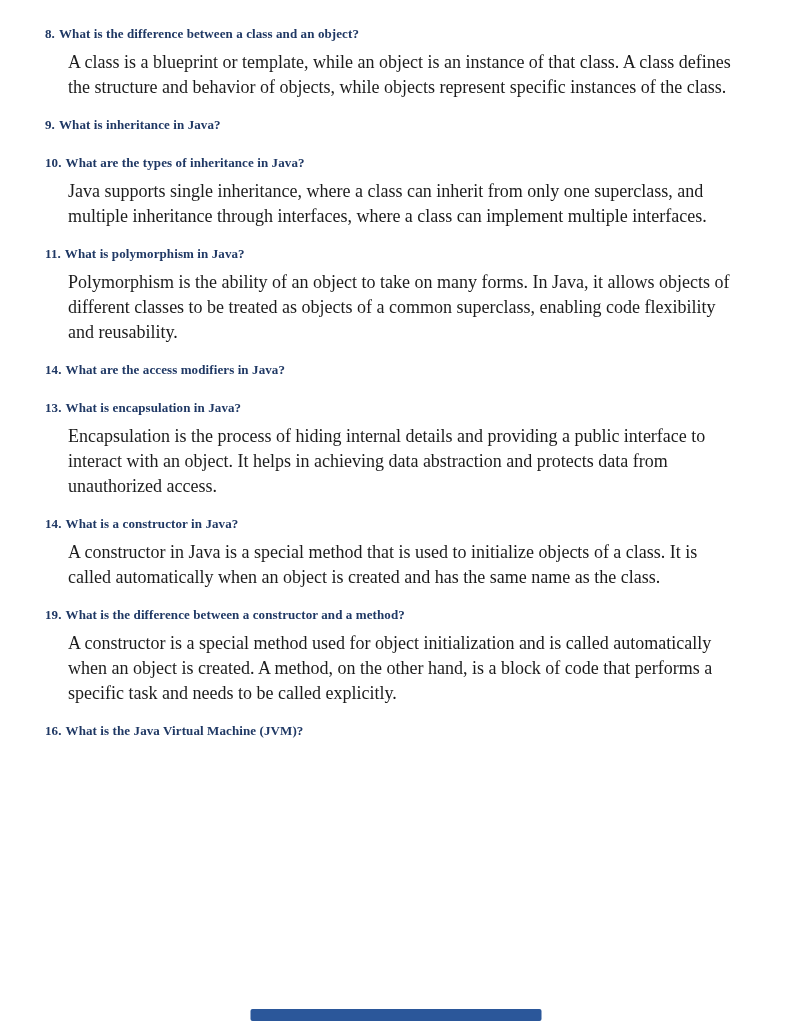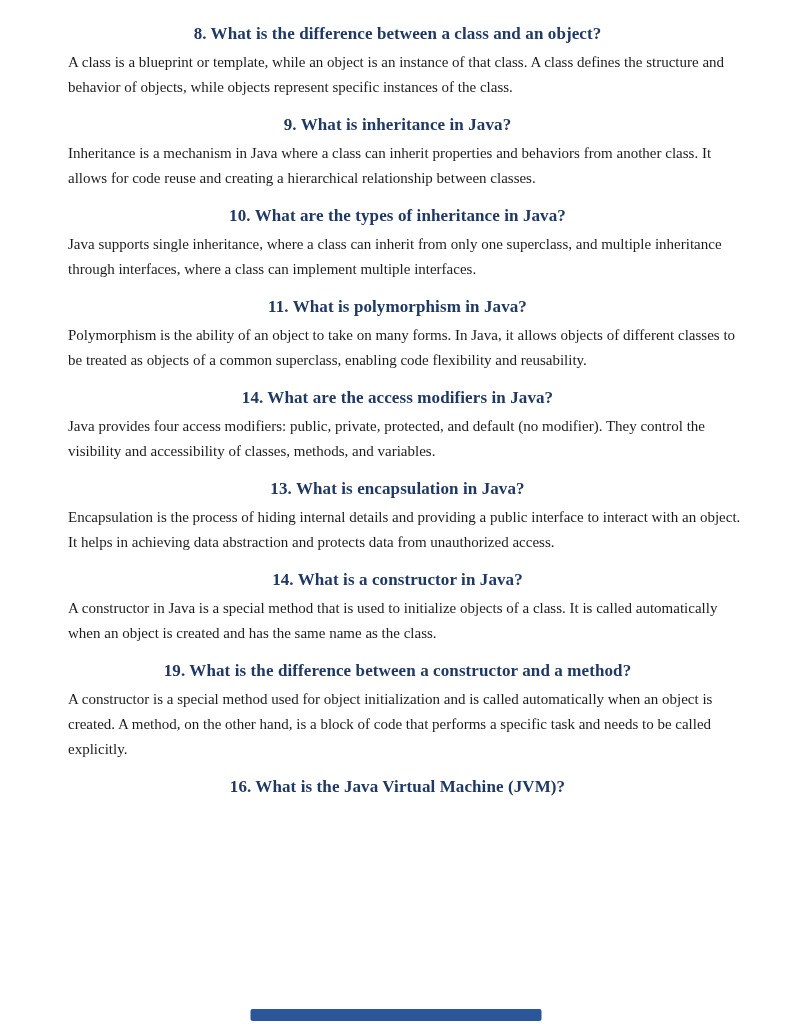--- a/index.html
+++ b/index.html
@@ -15,36 +15,35 @@
     overflow: hidden;
     font-family: "Liberation Serif", "DejaVu Serif", serif;
   }
   .content {
     padding: 20px 50px 0 38px;
   }
   .qa {
     margin: 0 0 11px 0;
   }
   .q-title {
-    margin: 0 0 3px 16px;
+    margin: 0 0 3px 7px;
     font-family: "Liberation Serif", "DejaVu Serif", serif;
-    font-size: 17px;
+    font-size: 13px;
     font-weight: 700;
     line-height: 27px;
     color: #1f3864;
     letter-spacing: 0.1px;
-    text-align: center;
   }
   .q-title .q-num {
     margin-right: 4px;
   }
   .q-answer {
     margin: 0 0 0 30px;
     max-width: 674px;
-    font-size: 15px;
+    font-size: 18px;
     line-height: 25px;
     color: #1c1c1c;
   }
   .footer-bar {
     position: absolute;
     bottom: 3px;
     left: 50%;
     transform: translateX(-50%);
     width: 291px;
     height: 12px;
@@ -58,36 +57,34 @@
 <div class="page">
   <div class="content">
 
     <section class="qa">
       <h2 class="q-title"><span class="q-num">8.</span><span>What is the difference between a class and an object?</span></h2>
       <p class="q-answer">A class is a blueprint or template, while an object is an instance of that class. A class defines the structure and behavior of objects, while objects represent specific instances of the class.</p>
     </section>
 
     <section class="qa">
       <h2 class="q-title"><span class="q-num">9.</span><span>What is inheritance in Java?</span></h2>
-      <p class="q-answer">Inheritance is a mechanism in Java where a class can inherit properties and behaviors from another class. It allows for code reuse and creating a hierarchical relationship between classes.</p>
     </section>
 
     <section class="qa">
       <h2 class="q-title"><span class="q-num">10.</span><span>What are the types of inheritance in Java?</span></h2>
       <p class="q-answer">Java supports single inheritance, where a class can inherit from only one superclass, and multiple inheritance through interfaces, where a class can implement multiple interfaces.</p>
     </section>
 
     <section class="qa">
       <h2 class="q-title"><span class="q-num">11.</span><span>What is polymorphism in Java?</span></h2>
       <p class="q-answer">Polymorphism is the ability of an object to take on many forms. In Java, it allows objects of different classes to be treated as objects of a common superclass, enabling code flexibility and reusability.</p>
     </section>
 
     <section class="qa">
       <h2 class="q-title"><span class="q-num">14.</span><span>What are the access modifiers in Java?</span></h2>
-      <p class="q-answer">Java provides four access modifiers: public, private, protected, and default (no modifier). They control the visibility and accessibility of classes, methods, and variables.</p>
     </section>
 
     <section class="qa">
       <h2 class="q-title"><span class="q-num">13.</span><span>What is encapsulation in Java?</span></h2>
       <p class="q-answer">Encapsulation is the process of hiding internal details and providing a public interface to interact with an object. It helps in achieving data abstraction and protects data from unauthorized access.</p>
     </section>
 
     <section class="qa">
       <h2 class="q-title"><span class="q-num">14.</span><span>What is a constructor in Java?</span></h2>
       <p class="q-answer">A constructor in Java is a special method that is used to initialize objects of a class. It is called automatically when an object is created and has the same name as the class.</p>

